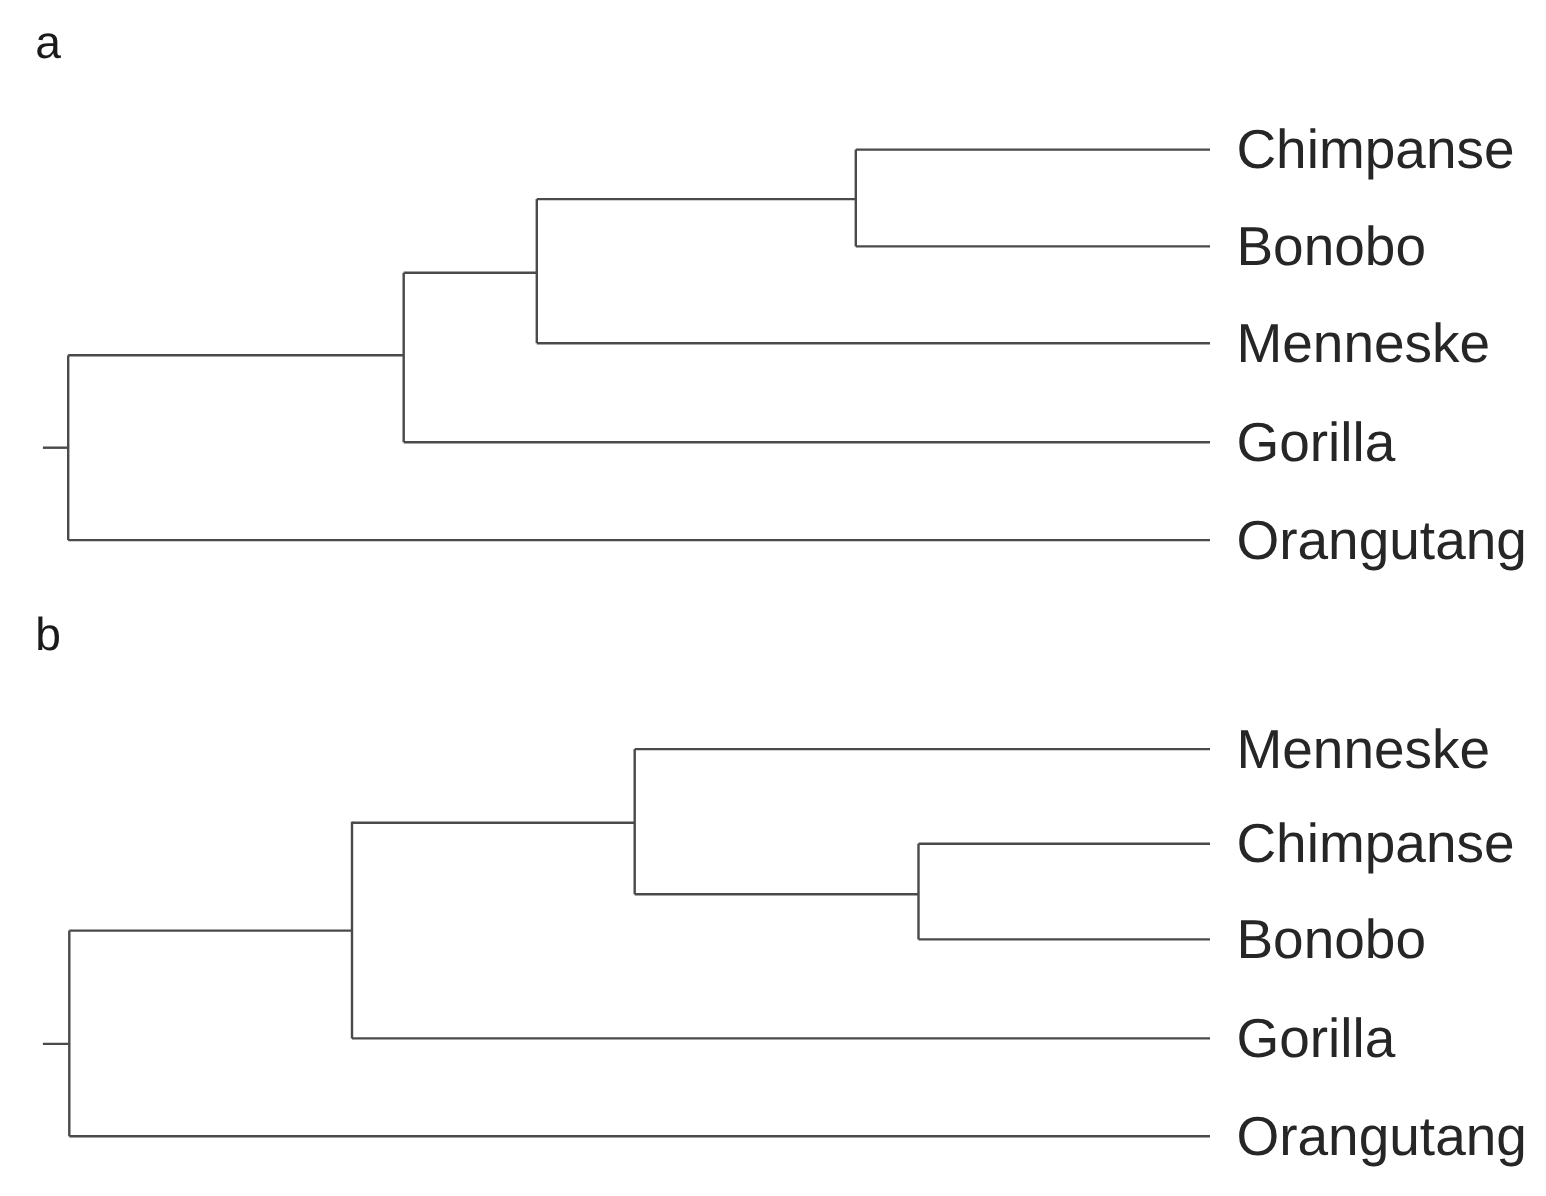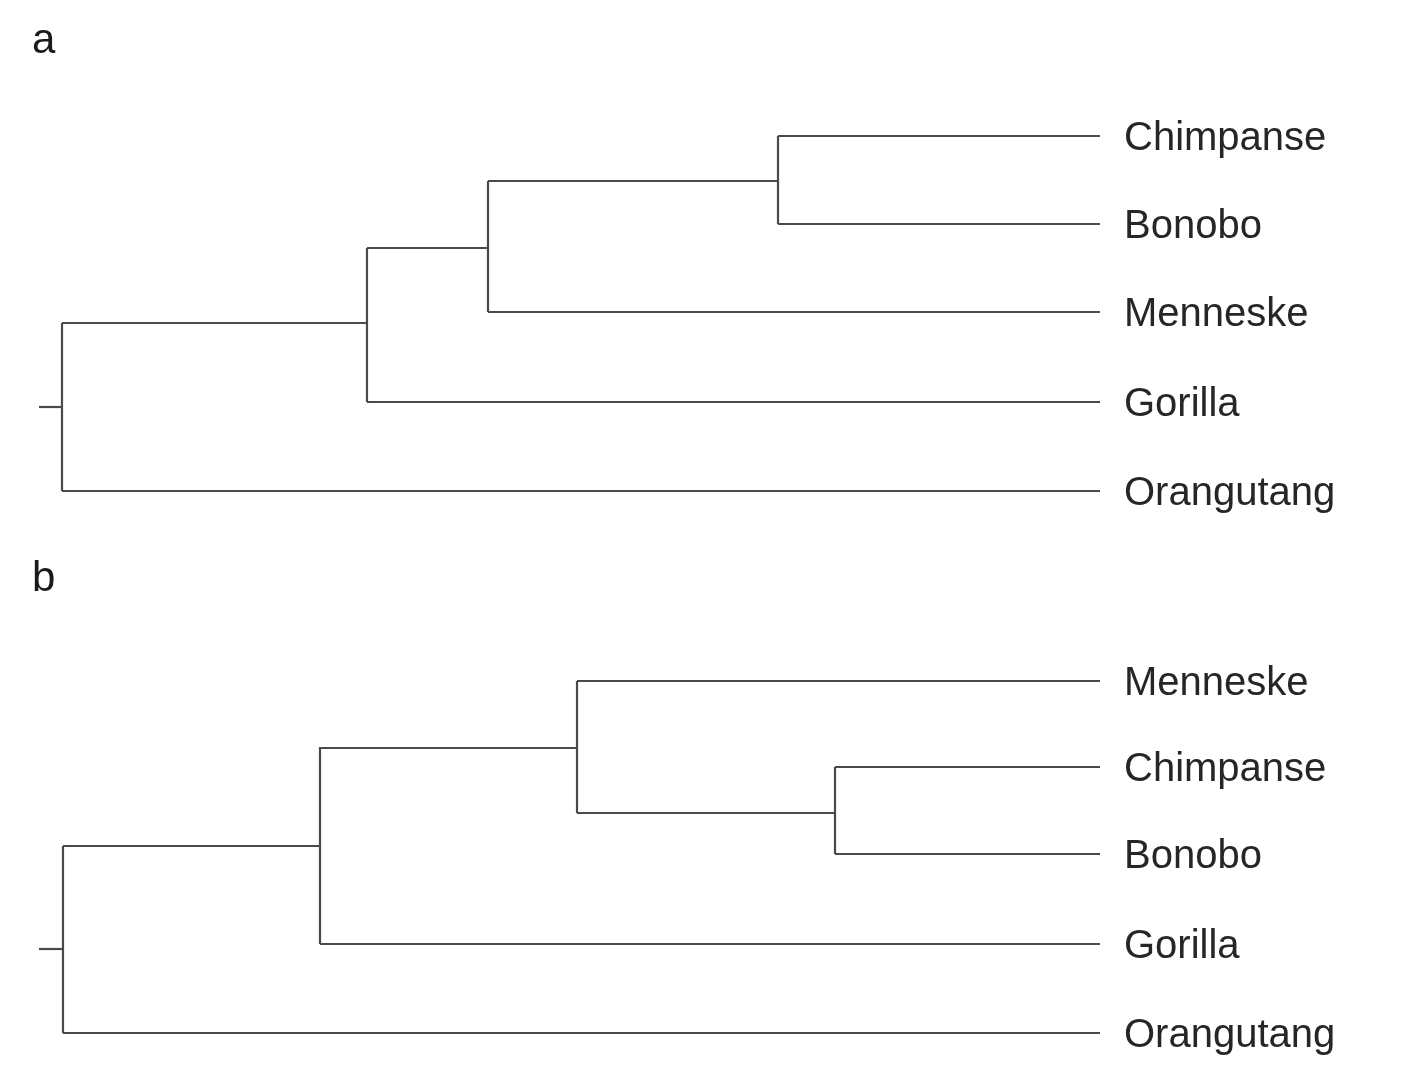--- a/index.html
+++ b/index.html
@@ -42,21 +42,21 @@
     fill: none;
     stroke: #4a4a4a;
     stroke-width: 2.2;
     stroke-linecap: butt;
     stroke-linejoin: miter;
   }
 
   .leaf-label {
     position: absolute;
     font-family: "Liberation Sans", sans-serif;
-    font-size: 40px;
+    font-size: 50px;
     font-weight: 400;
     color: #262626;
     white-space: nowrap;
     line-height: 1;
     transform: translateY(-50%);
   }
 </style>
 </head>
 <body>
 

